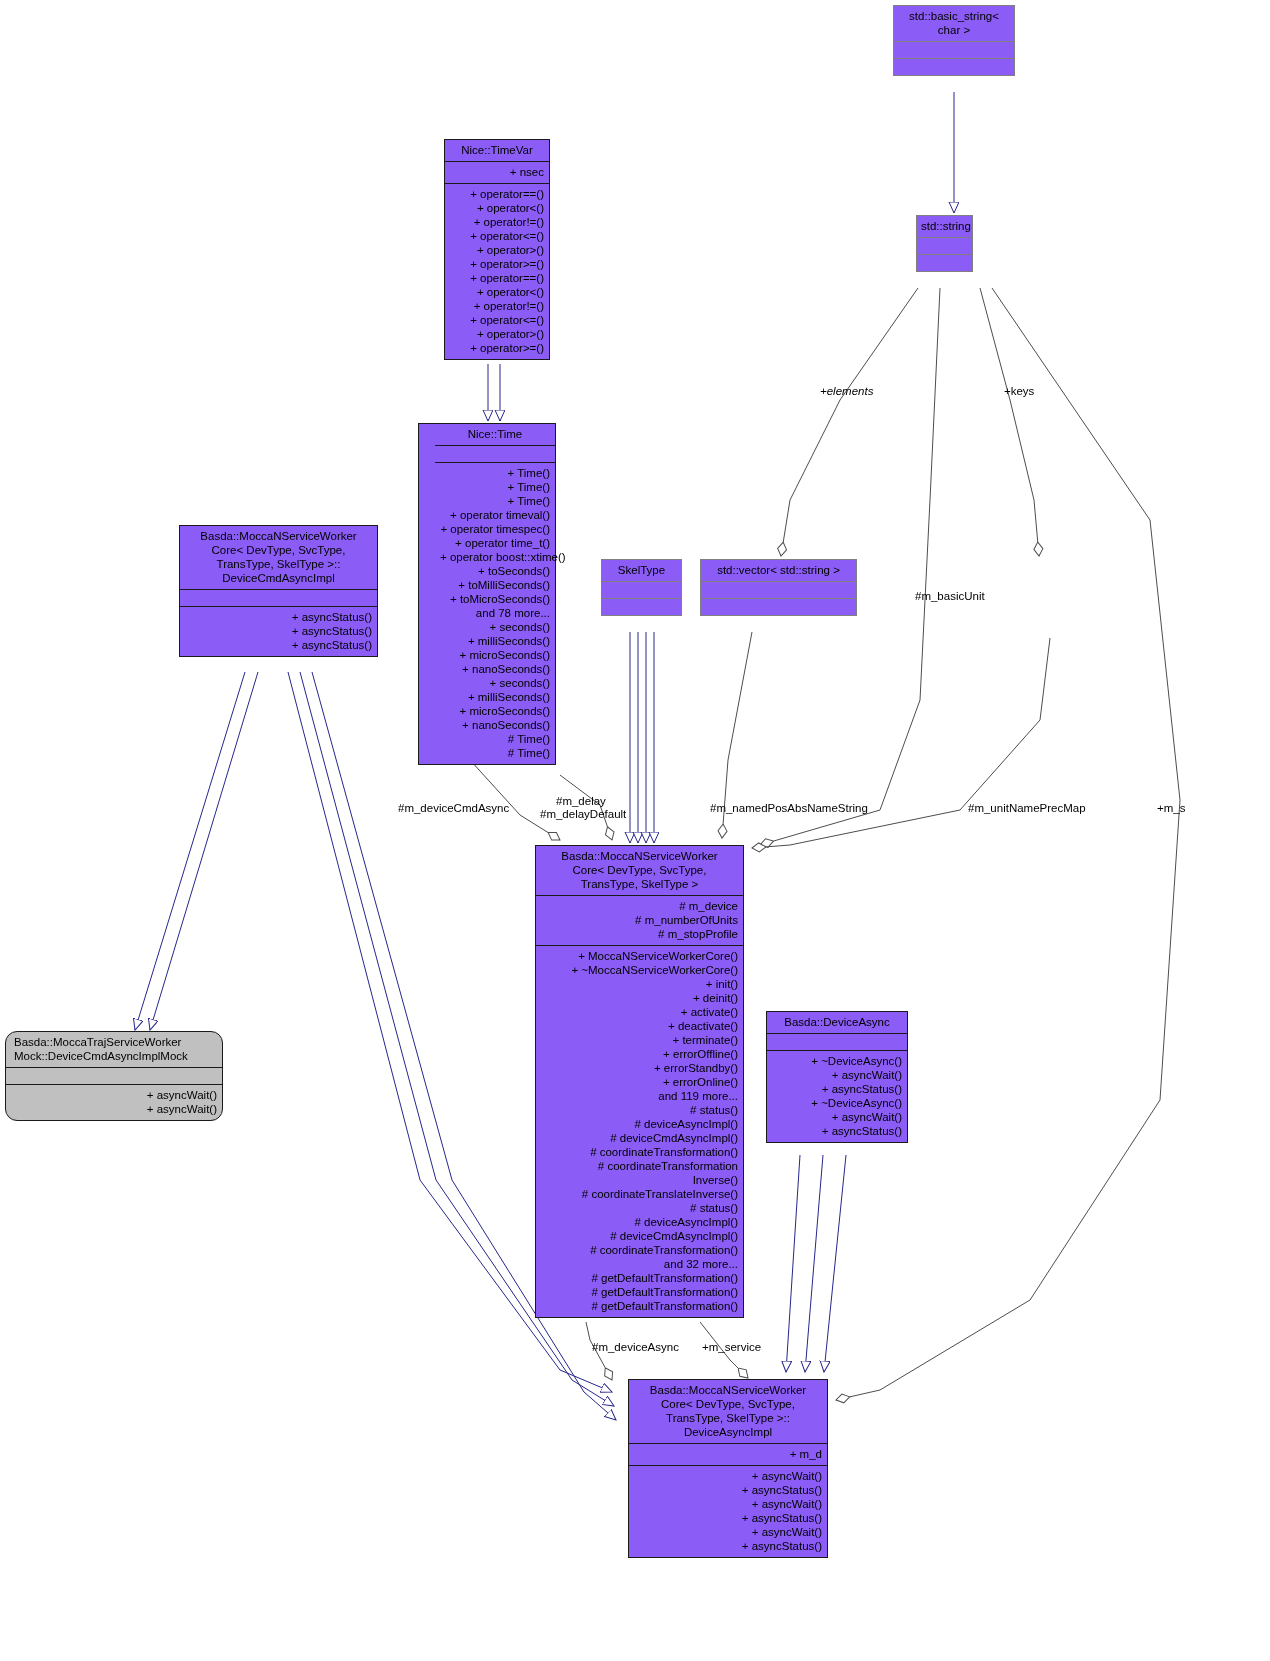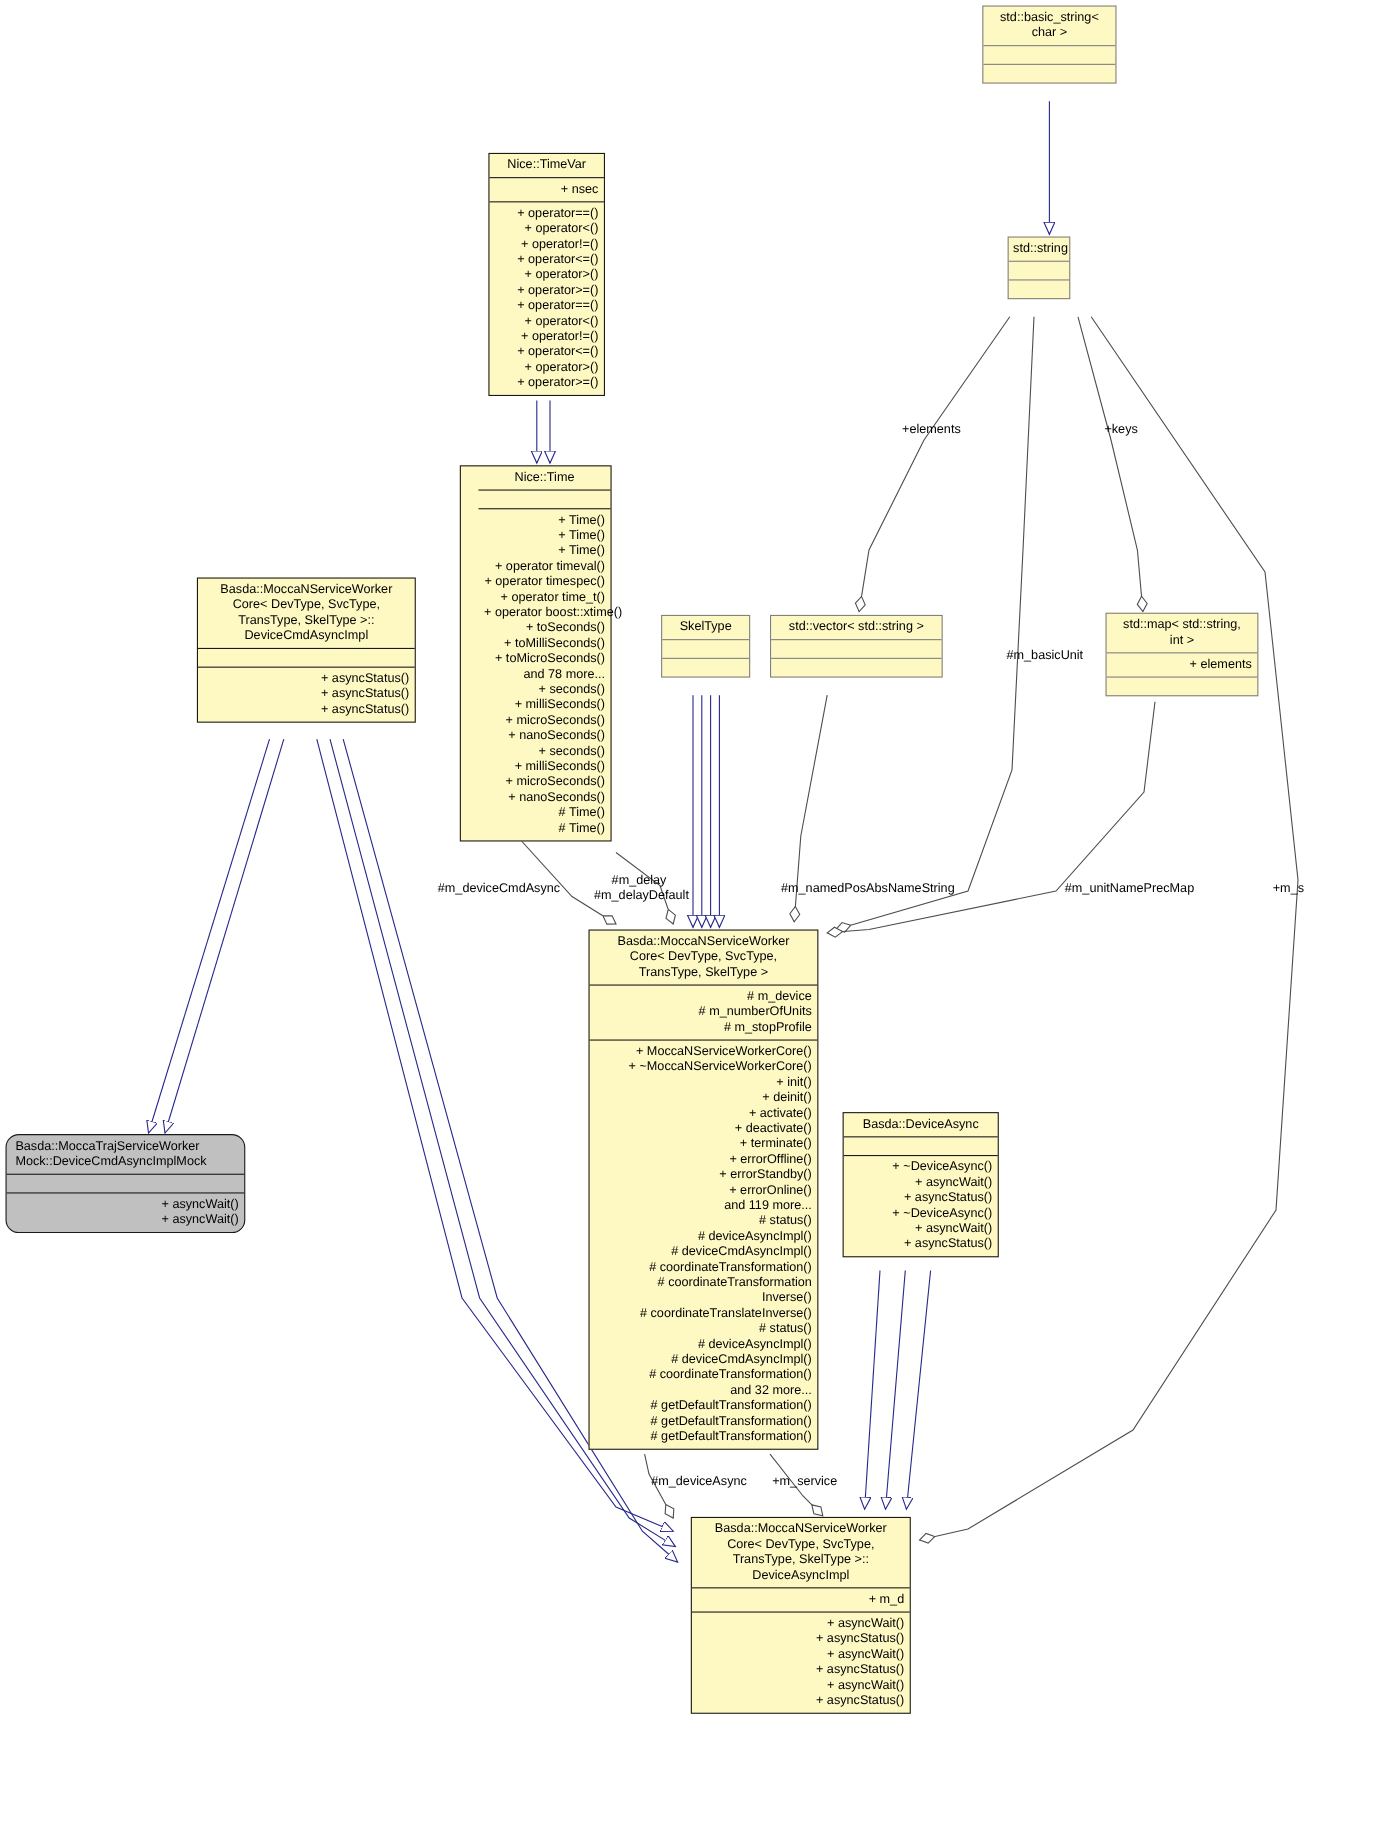--- a/index.html
+++ b/index.html
@@ -23,21 +23,21 @@
     position: absolute;
     left: 0;
     top: 0;
     width: 1270px;
     height: 1661px;
   }
   .node {
     position: absolute;
     box-sizing: border-box;
     border: 1px solid #808080;
-    background: #fef9c3;
+    background: #8b5cf6;
     font-size: 11.5px;
     line-height: 14px;
     z-index: 5;
   }
   .node.solid {
     border: 1px solid #1a1a1a;
   }
   .node.filled {
     background: #c0c0c0;
     border: 1px solid #1a1a1a;
@@ -268,30 +268,20 @@
   </div>
 
   <div class="node" style="left:700px; top:559px; width:157px;">
     <div class="nhead">
       <div>std::vector&lt; std::string &gt;</div>
     </div>
     <div class="nsep nbody empty"></div>
     <div class="nsep nbody empty"></div>
   </div>
 
-  <div class="node" style="left:1005px; top:557px; width:139px;">
-    <div class="nhead">
-      <div>std::map&lt; std::string,</div>
-      <div>int &gt;</div>
-    </div>
-    <div class="nsep nbody">
-      <div class="row">+ elements</div>
-    </div>
-    <div class="nsep nbody empty"></div>
-  </div>
 
   <div class="node solid" style="left:535px; top:845px; width:209px;">
     <div class="nhead">
       <div>Basda::MoccaNServiceWorker</div>
       <div>Core&lt; DevType, SvcType,</div>
       <div>TransType, SkelType &gt;</div>
     </div>
     <div class="nsep nbody">
       <div class="row"># m_device</div>
       <div class="row"># m_numberOfUnits</div>
@@ -355,21 +345,21 @@
     <div class="nsep nbody">
       <div class="row">+ asyncWait()</div>
       <div class="row">+ asyncStatus()</div>
       <div class="row">+ asyncWait()</div>
       <div class="row">+ asyncStatus()</div>
       <div class="row">+ asyncWait()</div>
       <div class="row">+ asyncStatus()</div>
     </div>
   </div>
 
-  <div class="elabel" style="left:820px; top:385px;">+elements</div>
+  <div class="elabel" style="left:820px; top:385px;font-style:italic;">+elements</div>
   <div class="elabel" style="left:1004px; top:385px;">+keys</div>
   <div class="elabel" style="left:915px; top:590px;">#m_basicUnit</div>
   <div class="elabel" style="left:968px; top:802px;">#m_unitNamePrecMap</div>
   <div class="elabel" style="left:1157px; top:802px;text-align:center;">+m_s</div>
   <div class="elabel" style="left:398px; top:802px;">#m_deviceCmdAsync</div>
   <div class="elabel" style="left:556px; top:795px;">#m_delay</div>
   <div class="elabel" style="left:540px; top:808px;">#m_delayDefault</div>
   <div class="elabel" style="left:710px; top:802px;">#m_namedPosAbsNameString</div>
   <div class="elabel" style="left:592px; top:1341px;">#m_deviceAsync</div>
   <div class="elabel" style="left:702px; top:1341px;">+m_service</div>

